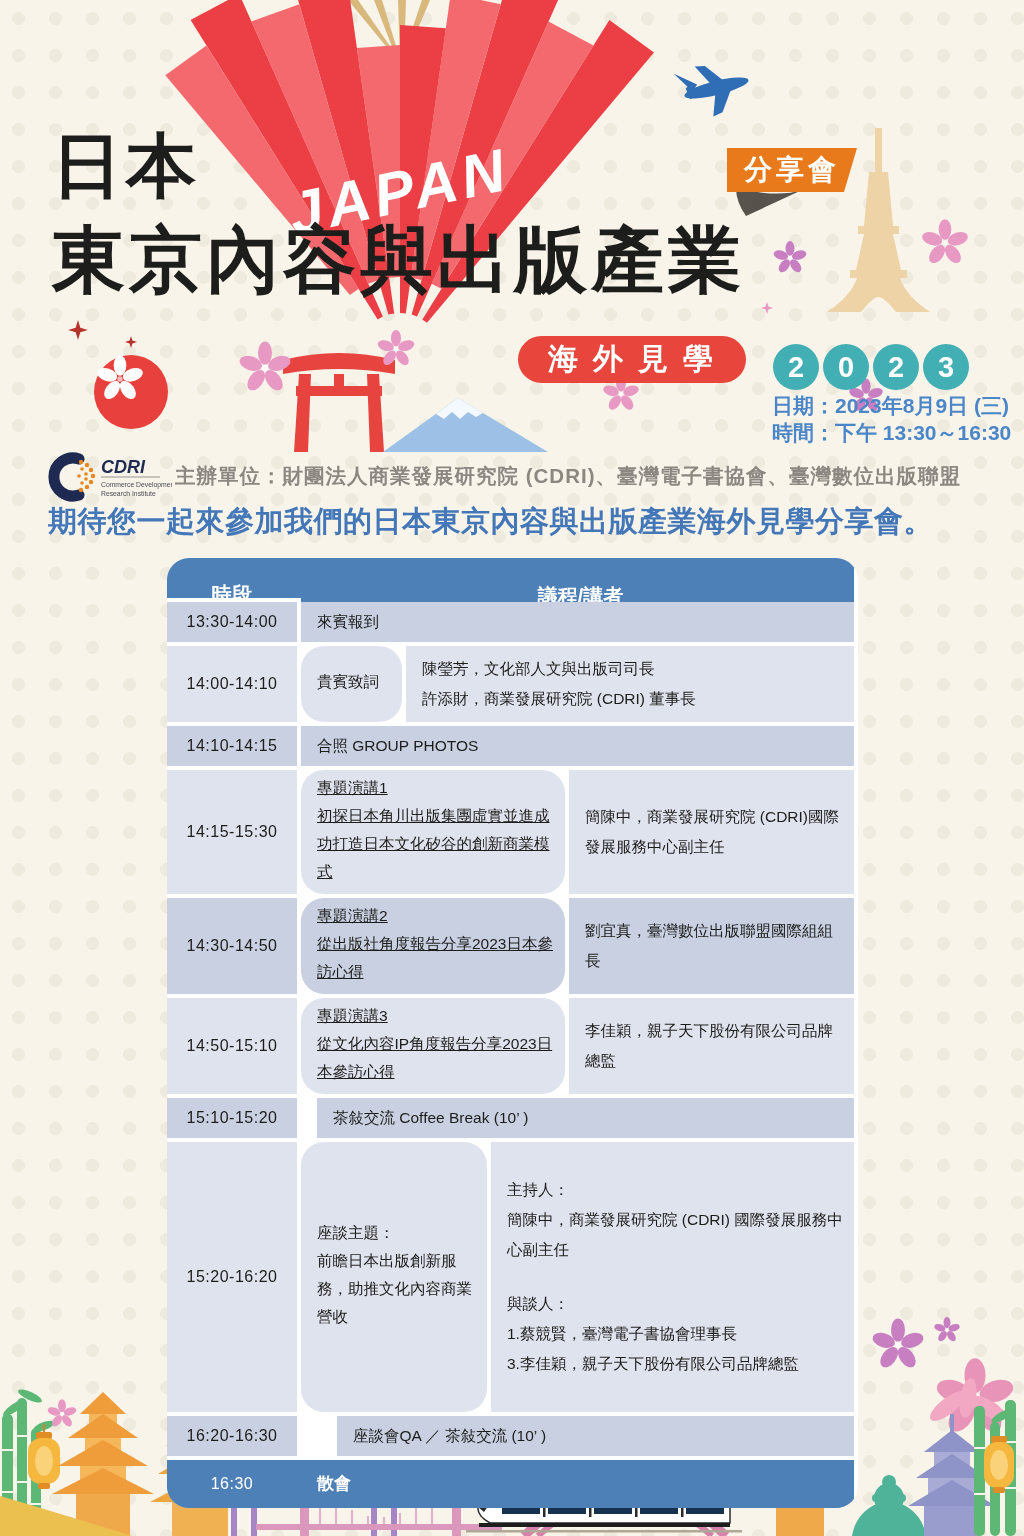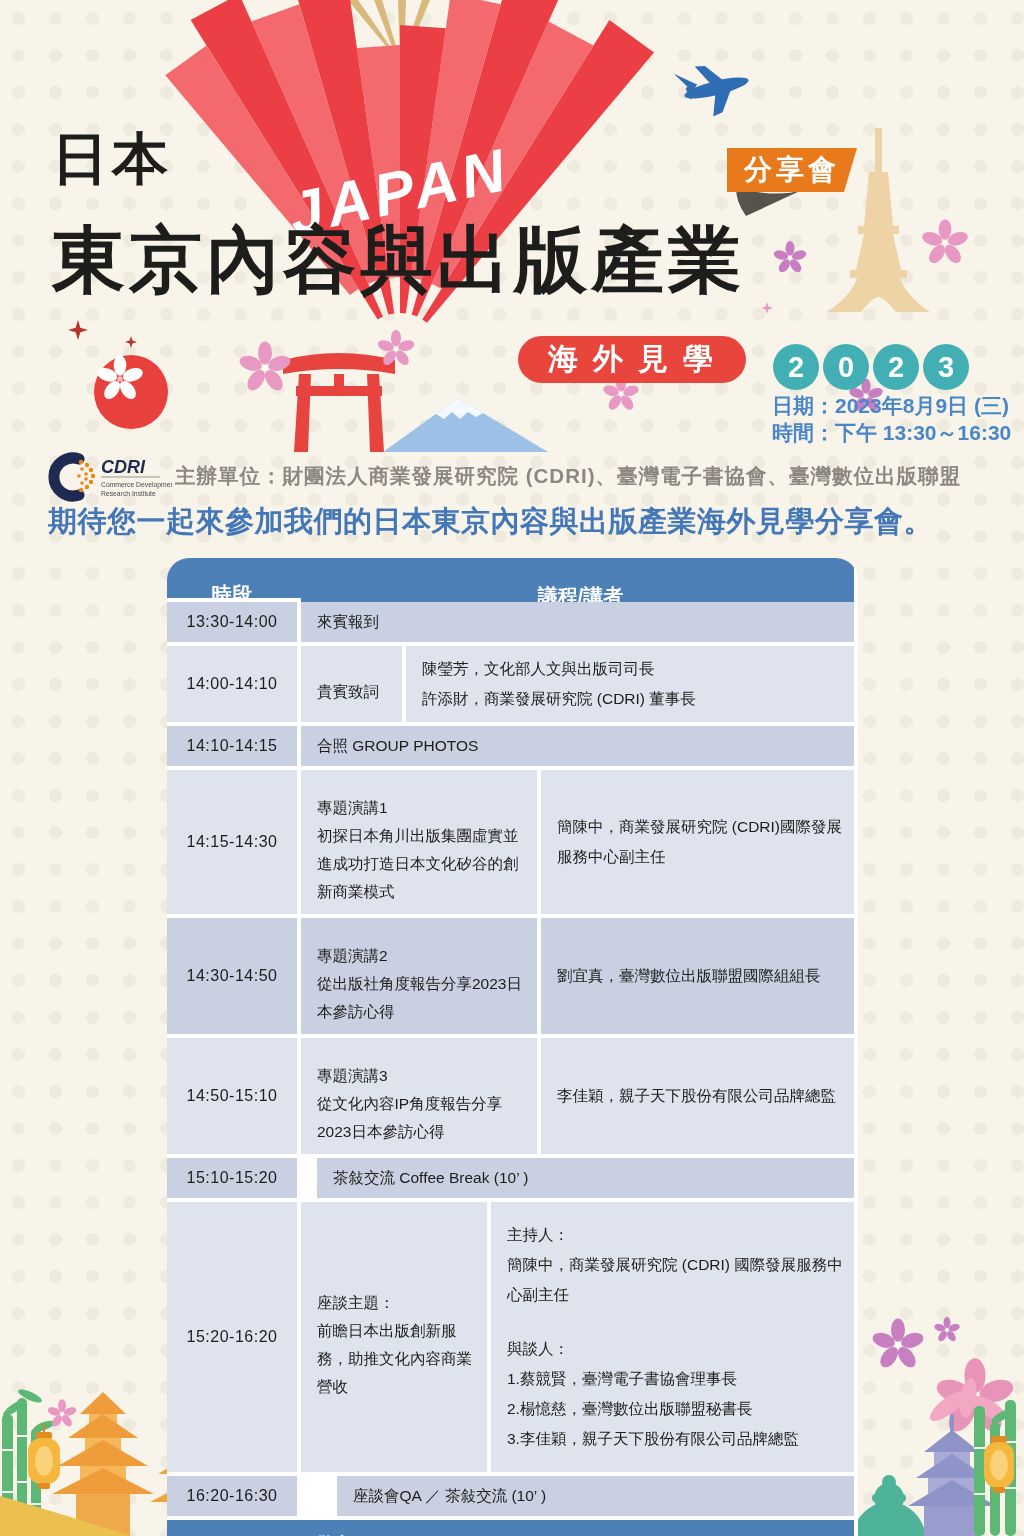--- a/index.html
+++ b/index.html
@@ -8,21 +8,21 @@
     background-color:#f8f4ea;
     background-image:radial-gradient(circle, #eeeadd 6px, rgba(0,0,0,0) 7px);
     background-size:37px 37px;
     overflow:hidden;
     font-family:"Liberation Sans","DejaVu Sans",sans-serif;
   }
   .decor{position:absolute;left:0;top:0;width:1024px;height:1536px;pointer-events:none;}
   .layer{position:absolute;z-index:2;}
 
   .title{color:#1d1d1b;font-weight:900;letter-spacing:4px;line-height:1.05;}
-  .title1{left:52px;top:130px;font-size:56px;}
+  .title1{left:52px;top:130px;font-size:70px;}
   .title2{left:52px;top:222px;font-size:73px;}
 
   .event-badge{
     left:727px;top:148px;width:130px;height:44px;
     background:#e87a1c;color:#fff;font-size:28px;font-weight:bold;
     display:flex;align-items:center;justify-content:center;letter-spacing:4px;
     clip-path:polygon(0 0,100% 0,90% 100%,0 100%);
   }
   .tour-pill{
     left:518px;top:336px;width:228px;height:47px;border-radius:26px;
@@ -49,33 +49,33 @@
   }
   .s-row{display:flex;margin-top:4px;}
   .s-row:first-child{margin-top:0;}
   .c-time{
     width:130px;flex:none;margin-right:4px;
     display:flex;align-items:center;justify-content:center;
     font-size:16px;letter-spacing:0.5px;
   }
   .c-body{flex:1;display:flex;align-items:center;padding:6px 10px 6px 16px;font-size:15.5px;line-height:28px;}
   .c-split{flex:1;display:flex;align-items:stretch;padding:0;}
-  .c-topic{flex:none;display:flex;flex-direction:column;justify-content:center;padding:24px 10px 8px 16px;box-sizing:border-box;margin-right:4px;line-height:28px;font-size:15.5px;}
+  .c-topic{flex:none;display:flex;flex-direction:column;justify-content:center;padding:4px 10px 8px 16px;box-sizing:border-box;margin-right:4px;line-height:28px;font-size:15.5px;border-radius:23px;}
   .c-speaker{flex:1;display:flex;flex-direction:column;justify-content:center;padding:8px 10px 8px 16px;line-height:30px;font-size:15.5px;}
   .bg-head{background:#4d80b6;color:#fff;}
   .bg-dark .c-time,.bg-dark .c-body,.bg-dark .c-topic,.bg-dark .c-speaker{background:#c9d0e1;}
   .bg-light .c-time,.bg-light .c-body,.bg-light .c-topic,.bg-light .c-speaker{background:#dfe3ee;}
   .bg-head .c-time,.bg-head .c-body{background:#4d80b6;}
   .h-head{height:40px;}
   .h-r0{min-height:37px;} .h-r1{min-height:58px;} .h-r2{min-height:37px;}
   .h-r3{min-height:107px;} .h-r4{min-height:88px;} .h-r5{min-height:90px;}
   .h-r6{min-height:34px;gap:16px;} .h-r7{min-height:270px;} .h-r8{min-height:38px;gap:36px;}
   .h-r9{min-height:48px;}
   .head-cell{font-size:20px;font-weight:bold;justify-content:center;margin-top:32px;}
-  .w-r1{width:101px;} .w-r46{width:236px;} .w-r8{width:186px;}
+  .w-r1{width:101px;} .w-r46{width:264px;text-decoration:underline;} .w-r8{width:186px;}
   .gap8{height:24px;}
   .footer-row .c-body{font-weight:bold;font-size:17px;}
 </style>
 </head>
 <body>
 
 <div class="poster">
 
   <svg class="decor" viewBox="0 0 1024 1536">
     <defs>
@@ -413,21 +413,21 @@
         </div>
       </div>
     </div>
 
     <div class="s-row bg-dark h-r2">
       <div class="c-time">14:10-14:15</div>
       <div class="c-body">合照 GROUP PHOTOS</div>
     </div>
 
     <div class="s-row bg-light h-r3">
-      <div class="c-time">14:15-14:30</div>
+      <div class="c-time">14:15-15:30</div>
       <div class="c-split">
         <div class="c-topic w-r46">
           <div>專題演講1</div>
           <div>初探日本角川出版集團虛實並進成功打造日本文化矽谷的創新商業模式</div>
         </div>
         <div class="c-speaker">簡陳中，商業發展研究院 (CDRI)國際發展服務中心副主任</div>
       </div>
     </div>
 
     <div class="s-row bg-dark h-r4">
@@ -463,21 +463,20 @@
         <div class="c-topic w-r8">
           <div>座談主題：</div>
           <div>前瞻日本出版創新服務，助推文化內容商業營收</div>
         </div>
         <div class="c-speaker">
           <div>主持人：</div>
           <div>簡陳中，商業發展研究院 (CDRI) 國際發展服務中心副主任</div>
           <div class="gap8"></div>
           <div>與談人：</div>
           <div>1.蔡競賢，臺灣電子書協會理事長</div>
-          <div>2.楊憶慈，臺灣數位出版聯盟秘書長</div>
           <div>3.李佳穎，親子天下股份有限公司品牌總監</div>
         </div>
       </div>
     </div>
 
     <div class="s-row bg-dark h-r8">
       <div class="c-time">16:20-16:30</div>
       <div class="c-body">座談會QA ／ 茶敍交流 (10’ )</div>
     </div>
 

